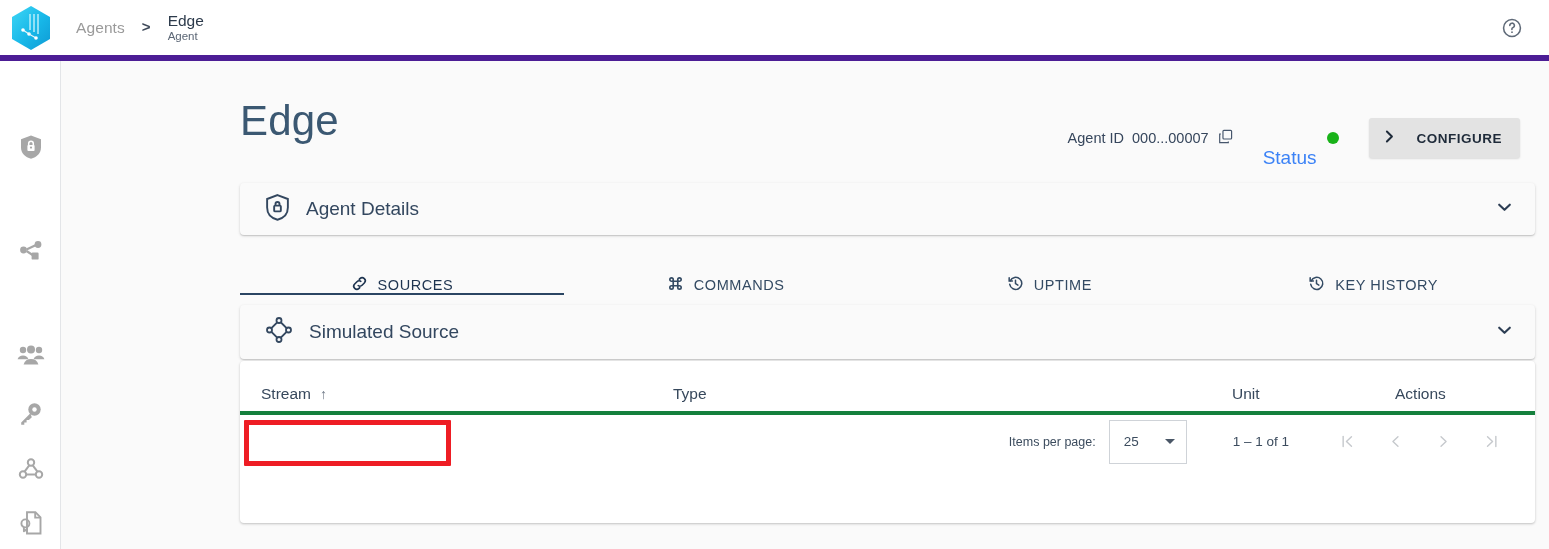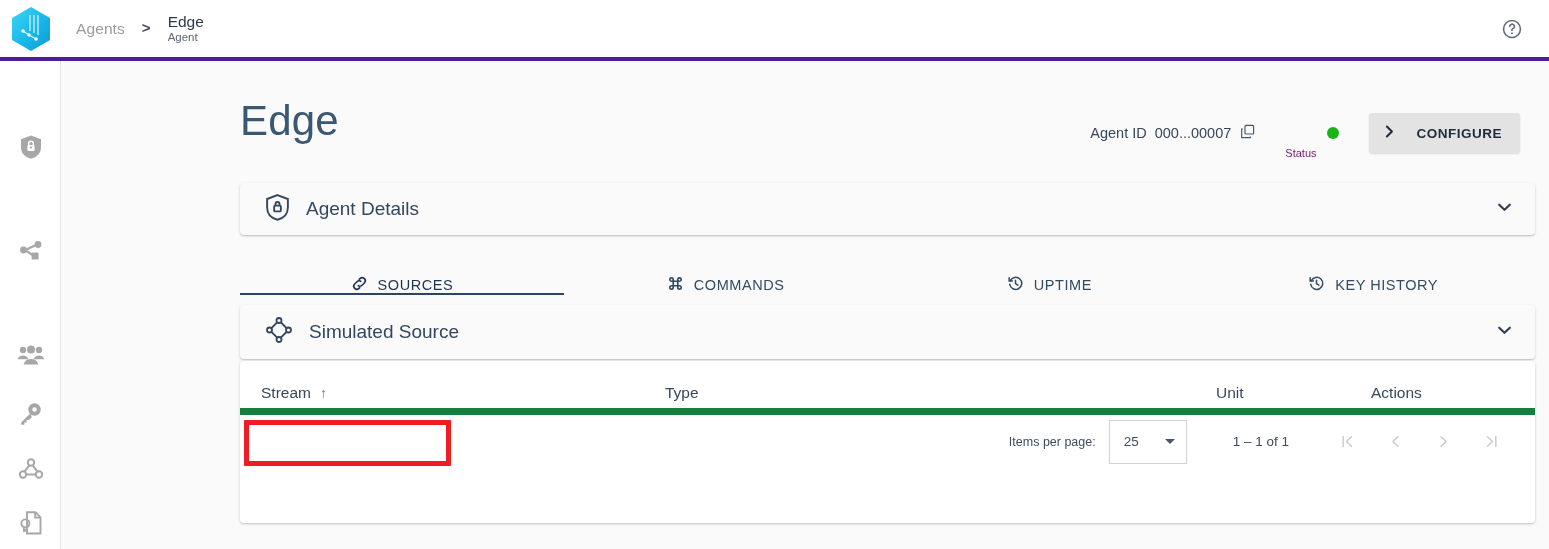--- a/index.html
+++ b/index.html
@@ -10,21 +10,21 @@
     background: #ffffff;
     font-family: "Liberation Sans", sans-serif;
     -webkit-font-smoothing: antialiased;
   }
 
   
   .topbar {
     position: absolute; top: 0; left: 0;
     width: 1549px; height: 61px;
     background: #ffffff;
-    border-bottom: 4px solid #4c1d95;
+    border-bottom: 6px solid #4c1d95;
     display: flex; align-items: center;
     z-index: 20;
   }
   .logo-box {
     width: 61px; height: 61px;
     display: flex; align-items: center; justify-content: center;
     flex: 0 0 61px;
   }
   .logo-hex { width: 42px; height: 46px; display: block; }
 
@@ -85,21 +85,21 @@
     font-size: 42px; color: #3b5872; font-weight: 400;
     letter-spacing: .2px; line-height: 1;
   }
   .head-right {
     position: absolute; right: 15px; top: 7px;
     display: flex; align-items: center;
   }
   .agent-id-label { font-size: 14.5px; color: #36465c; margin-right: 8px; }
   .agent-id-value { font-size: 14.5px; color: #36465c; }
   .copy-icon { margin-left: 9px; cursor: pointer; color: #46566c; display: block; }
-  .status-label { font-size: 11px; color: #701a75; margin-left: 30px; margin-top: 40px; }
+  .status-label { font-size: 19px; color: #3b82f6; margin-left: 30px; margin-top: 40px; }
   .status-dot {
     width: 12px; height: 12px; border-radius: 50%;
     background: #19b219; margin-left: 10px;
   }
   .configure-btn {
     margin-left: 30px;
     height: 40px; padding: 0 18px 0 13px;
     background: #e3e3e3; border: none; border-radius: 3px;
     display: flex; align-items: center; cursor: pointer;
     color: #1f2b3a;
@@ -154,21 +154,22 @@
     position: absolute; left: 179px; top: 300px;
     width: 1295px; height: 162px;
     background: #ffffff;
     border-radius: 4px;
     box-shadow: 0 1px 3px rgba(0,0,0,.14), 0 1px 2px rgba(0,0,0,.10);
     overflow: hidden;
   }
   .t-row {
     display: flex; align-items: center;
     height: 54px; padding: 16px 0 0 21px;
-    border-bottom: 7px solid #15803d;
+    border-bottom: 4px solid #15803d;
+    justify-content: space-between;
   }
   .t-head { height: 54px; }
   .c-stream { width: 404px; flex: 0 0 404px; }
   .c-type   { width: 551px; flex: 0 0 551px; }
   .c-unit   { width: 155px; flex: 0 0 155px; }
   .c-act    { width: 140px; flex: 0 0 140px; }
   .th { font-size: 15.5px; color: #37485c; display: flex; align-items: center; }
   .th .sort-arrow { margin-left: 9px; color: #6b7684; font-size: 14px; line-height: 1; }
   .td { font-size: 14.5px; color: #3c4c5e; }
   .kebab {

